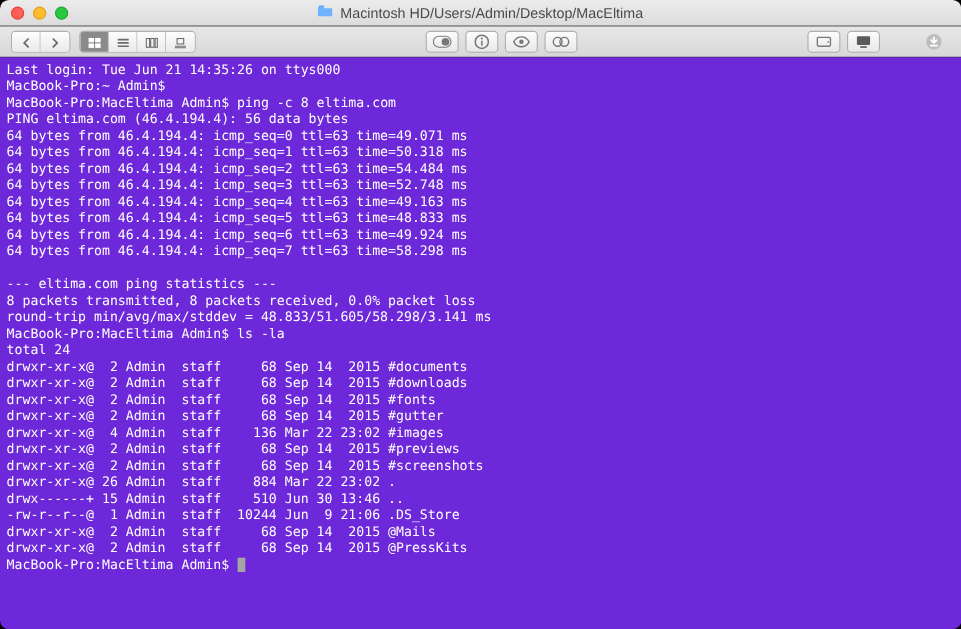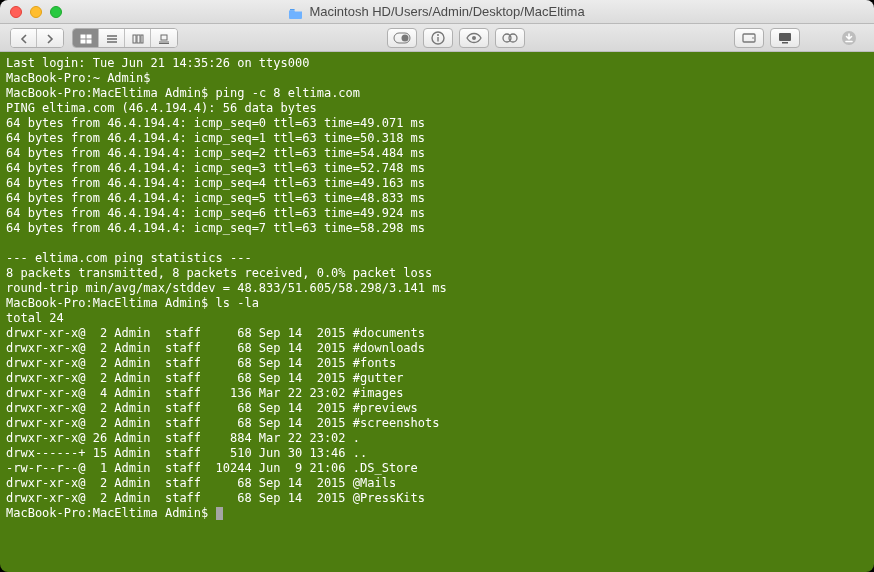--- a/index.html
+++ b/index.html
@@ -31,21 +31,21 @@
       top: 50%;
       transform: translateY(-50%);
     }
     .dot { width: 12px; height: 12px; border-radius: 50%; }
     .close { background: #ff5f57; border: 0.5px solid #e24238; }
     .min   { background: #ffbd2e; border: 0.5px solid #e1a117; }
     .max   { background: #28c940; border: 0.5px solid #1fa72e; }
     .title-wrap {
       margin: 0 auto;
       display: flex;
-      align-items: flex-end;
+      align-items: flex-start;
       gap: 6px;
       font-size: 13px;
       color: #4a4a4a;
     }
     .folder-icon { width: 14px; height: 11px; position: relative; }
     .folder-icon svg { display: block; }
 
     .toolbar {
       height: 28px;
       background: linear-gradient(#e8e8e8, #d8d8d8);
@@ -86,21 +86,21 @@
       cursor: pointer;
     }
     .icon-group { display: flex; gap: 6px; }
 
     .terminal {
       position: absolute;
       top: 52px;
       left: 0;
       right: 0;
       bottom: 0;
-      background: #4d7c0f;
+      background: #6d28d9;
       color: #fff;
       font-family: "Menlo", "Monaco", "Consolas", monospace;
       font-size: 12px;
       line-height: 15px;
       padding: 4px 6px;
       white-space: pre;
       overflow: hidden;
     }
     .cursor {
       display: inline-block;

